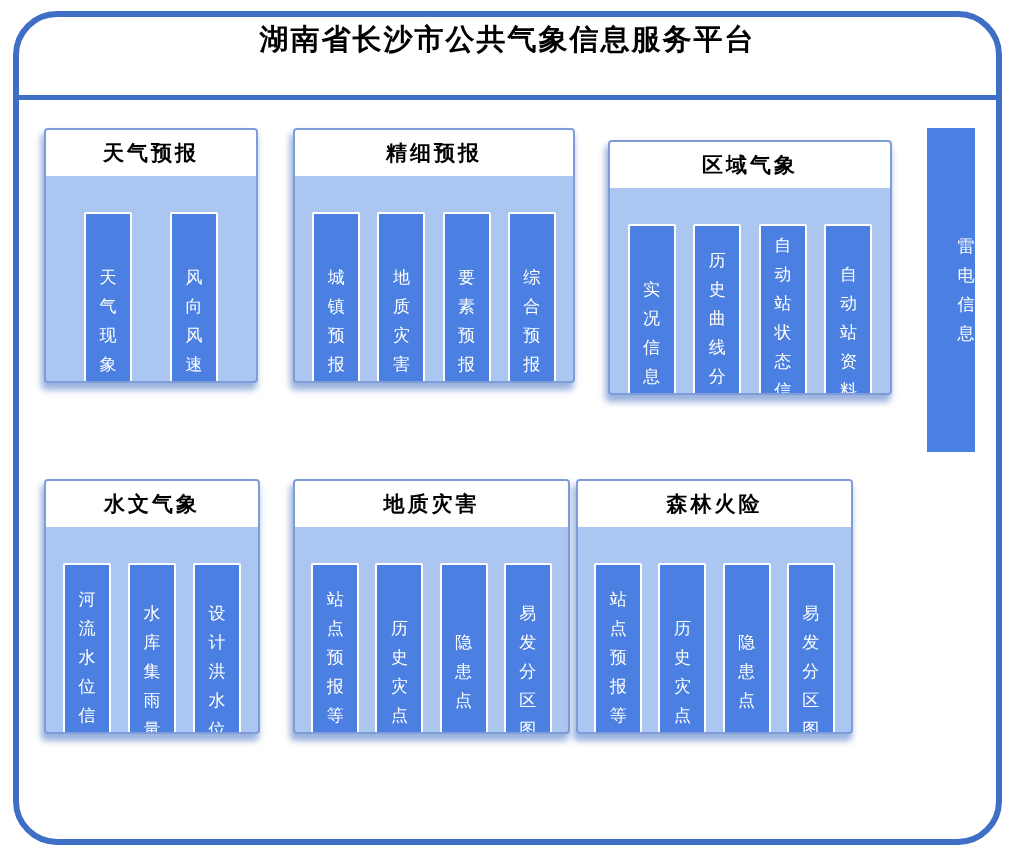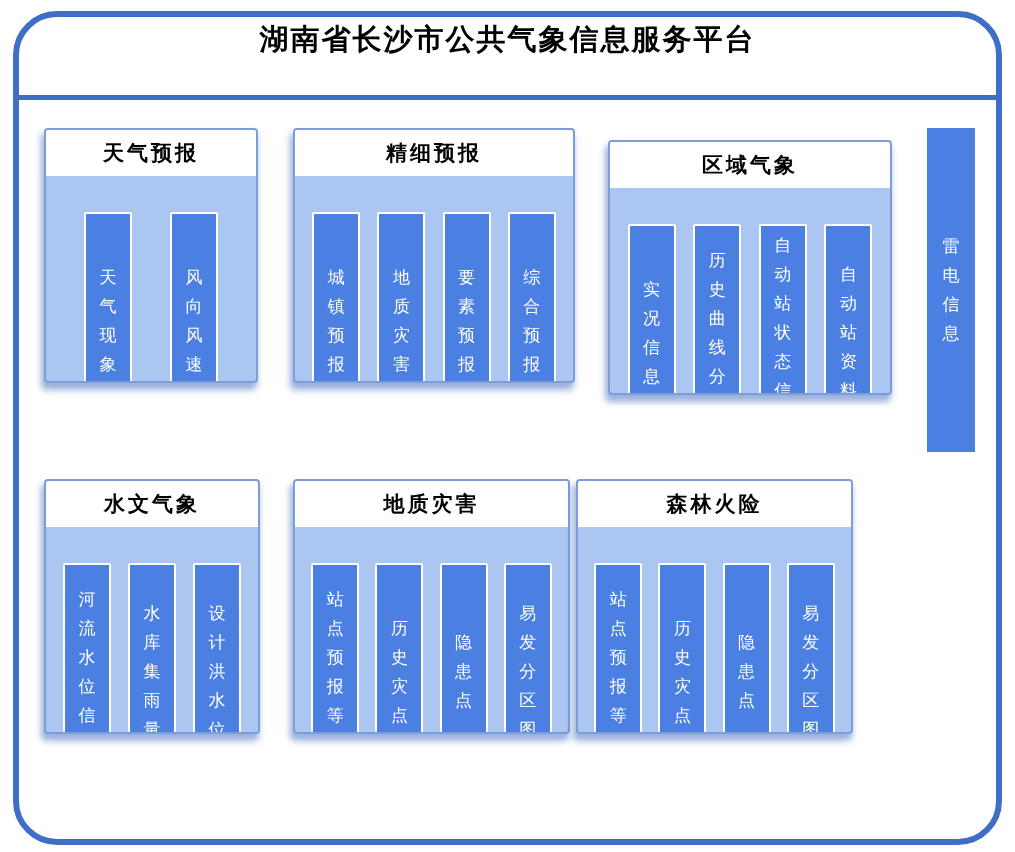--- a/index.html
+++ b/index.html
@@ -102,21 +102,21 @@
   
   .lightning-bar {
     position: absolute;
     left: 927px;
     top: 128px;
     width: 48px;
     height: 324px;
     background: #4b80e2;
     display: flex;
     align-items: center;
-    justify-content: center;
+    justify-content: flex-end;
   }
   
   .p0 { left: 44px;  top: 128px; width: 214px; }
   .p1 { left: 293px; top: 128px; width: 282px; }
   .p2 { left: 608px; top: 140px; width: 284px; }
   .p3 { left: 44px;  top: 479px; width: 216px; }
   .p4 { left: 293px; top: 479px; width: 277px; }
   .p5 { left: 576px; top: 479px; width: 277px; }
 </style>
 </head>

